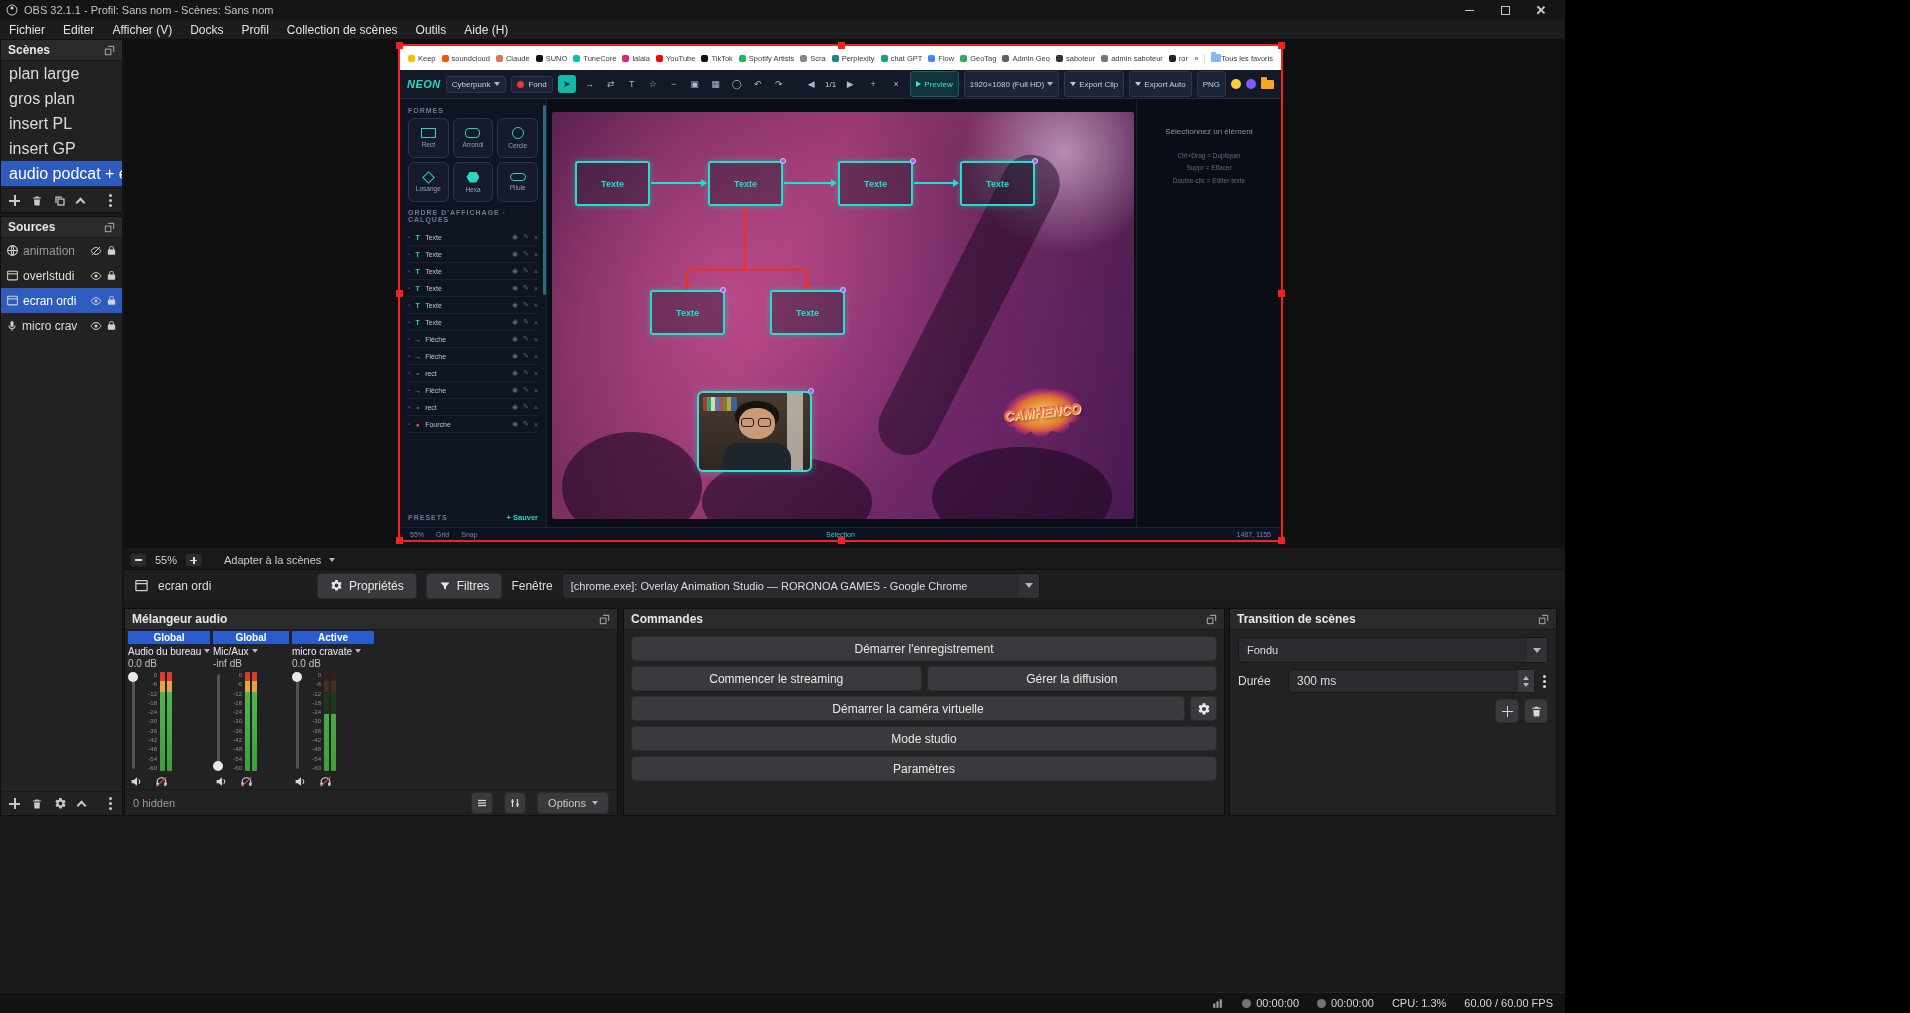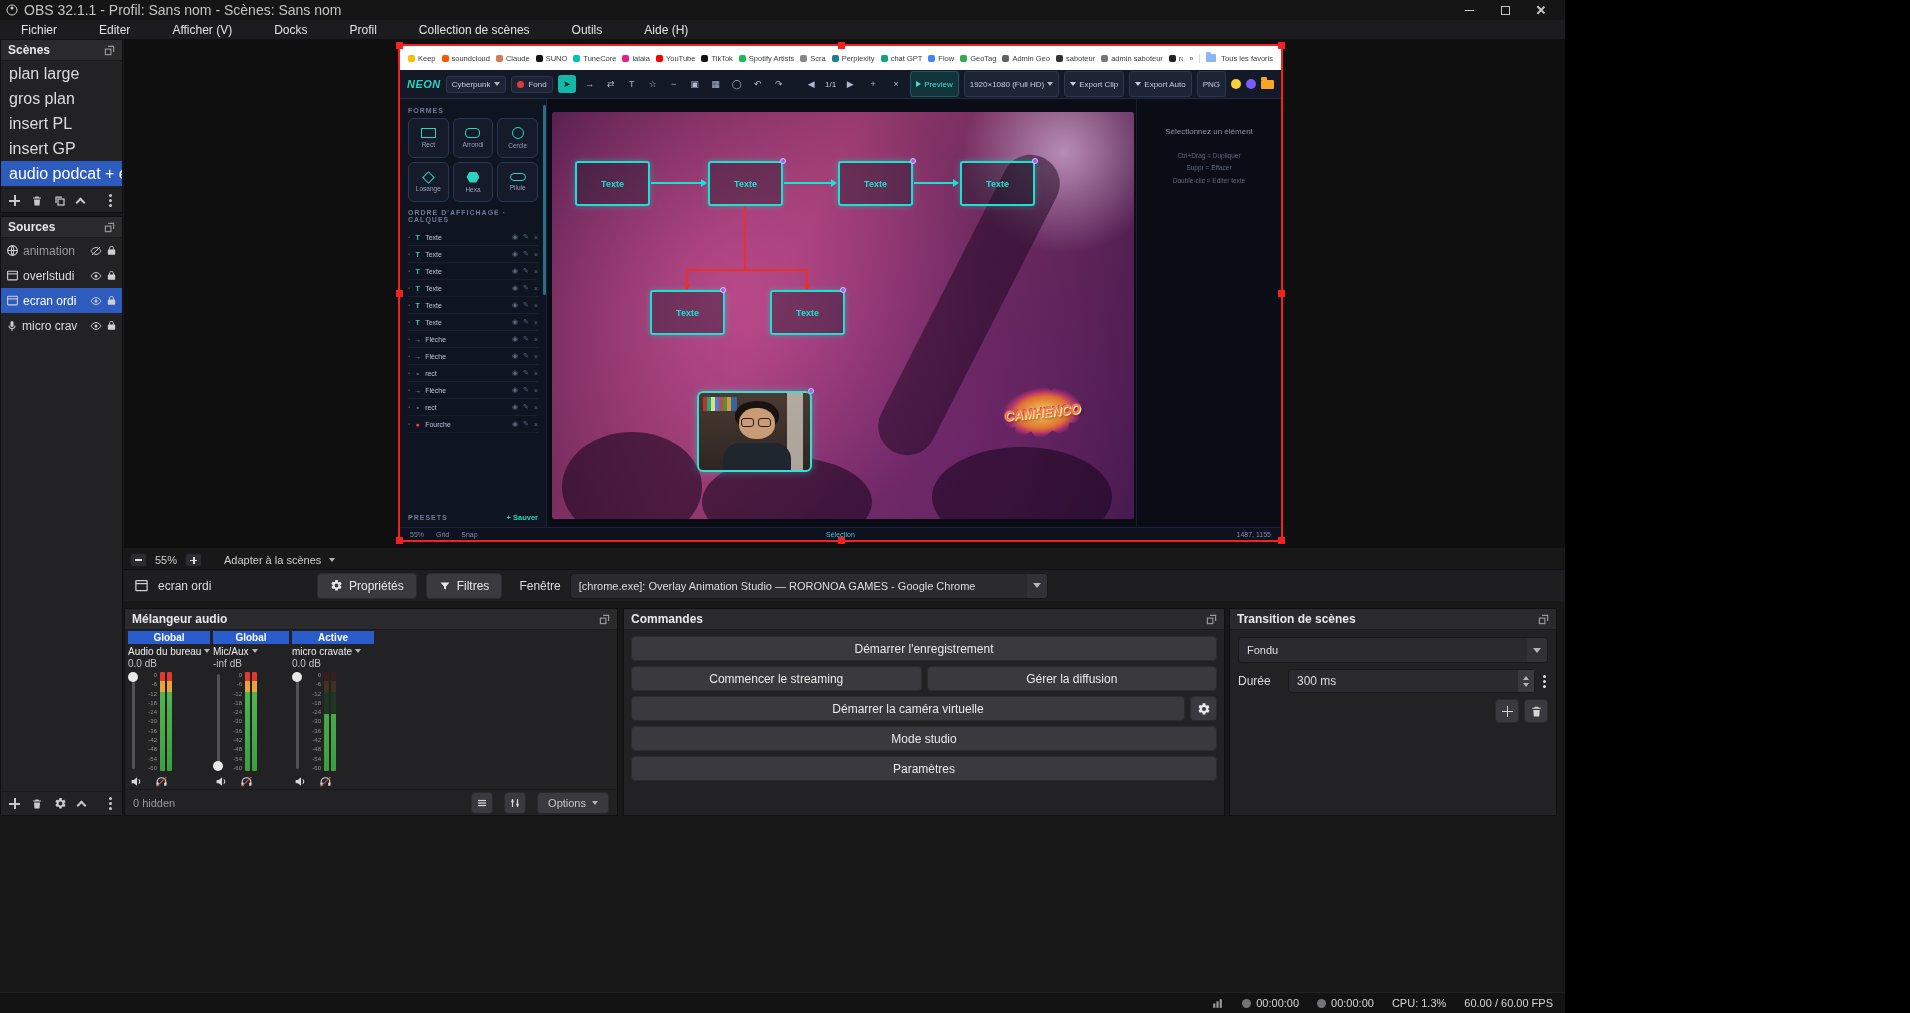--- a/index.html
+++ b/index.html
@@ -3,30 +3,30 @@
 <meta charset="utf-8">
 <style>
   *{box-sizing:border-box;margin:0;padding:0}
   body{background:#000;font-family:"Liberation Sans",sans-serif}
   .stage{position:relative;width:1910px;height:1013px;background:#000;overflow:hidden;color:#ddd;font-size:12px}
   .obs{position:absolute;left:0;top:0;width:1565px;height:1013px;background:#181819}
   svg{display:block}
 
   
   .titlebar{position:absolute;left:0;top:0;width:1565px;height:20px;background:#151516;display:flex;align-items:center;gap:6px;padding:0 6px}
-  .title-text{font-size:14px;color:#c4c4c4}
+  .title-text{font-size:11px;color:#c4c4c4}
   .win-btns{margin-left:auto;display:flex}
   .win-btn{width:36px;height:20px;display:flex;align-items:center;justify-content:center}
   .ic-min{width:9px;height:1px;background:#c6c6c6}
   .ic-max{width:9px;height:9px;border:1px solid #c6c6c6}
   .ic-close{position:relative;width:10px;height:10px}
   .ic-close::before,.ic-close::after{content:"";position:absolute;left:4px;top:0;width:1.5px;height:10px;background:#c6c6c6}
   .ic-close::before{transform:rotate(45deg)}.ic-close::after{transform:rotate(-45deg)}
   .menubar{position:absolute;left:0;top:20px;width:1565px;height:19px;background:#1c1c1e;display:flex;align-items:center;color:#e2e2e2}
-  .menu-item{padding:0 21px;height:100%;display:flex;align-items:center;font-size:12px}
+  .menu-item{padding:0 9px;height:100%;display:flex;align-items:center;font-size:12px}
 
   
   .dock{position:absolute;background:#222225;border:1px solid #101011}
   .dock-head{height:21px;display:flex;align-items:center;gap:4px;padding:0 7px;font-size:12px;font-weight:bold;color:#e8e8e8;background:#2a2a2d;border-bottom:1px solid #19191b}
   .popout{margin-left:auto;color:#9a9a9a}
   .dock-foot{position:absolute;left:0;right:0;bottom:0;height:24px;border-top:1px solid #19191b;display:flex;align-items:center;gap:11px;padding:0 8px;color:#c9c9c9;background:#222225}
   .ic-plus{position:relative;width:11px;height:11px}
   .ic-plus::before{content:"";position:absolute;left:0;top:5px;width:11px;height:1.6px;background:currentColor}
   .ic-plus::after{content:"";position:absolute;left:5px;top:0;width:1.6px;height:11px;background:currentColor}
   .ic-chev{width:7px;height:7px;border-left:2px solid currentColor;border-top:2px solid currentColor;transform:rotate(45deg);margin-top:3px}
@@ -46,21 +46,21 @@
   .preview{position:absolute;left:124px;top:39px;width:1441px;height:509px;background:#0f0f10}
   .capture{position:absolute;left:276px;top:7px;width:881px;height:494px;background:#0b0e16;overflow:hidden}
   .sel-border{position:absolute;left:274px;top:5px;width:885px;height:498px;border:2px solid #f52020;pointer-events:none}
   .hnd{position:absolute;width:7px;height:7px;background:#f52020}
 
   
   .bmbar{height:24px;background:#fff;display:flex;align-items:center;gap:6px;padding:0 8px;font-size:7.5px;color:#3c4043;white-space:nowrap}
   .bm-list{display:flex;gap:6px;overflow:hidden;flex:1;min-width:0}
   .bm{display:flex;align-items:center;gap:3px;flex:none}
   .bm-dot{width:7px;height:7px;border-radius:2px;background:#999}
-  .bm-right{display:flex;align-items:center;gap:5px;flex:none;border-left:1px solid #ddd;padding-left:6px}
+  .bm-right{display:flex;align-items:center;flex:none;border-left:1px solid #ddd;padding-left:6px}
   .mini-folder{width:10px;height:8px;background:#8ab4f8;border-radius:1px;position:relative}
   .mini-folder::before{content:"";position:absolute;left:0;top:-2px;width:5px;height:2px;background:#8ab4f8;border-radius:1px 1px 0 0}
   .appbar{height:29px;background:#141927;display:flex;align-items:center;gap:5px;padding:0 7px;font-size:8px;color:#c6cede;border-bottom:1px solid #222b40;white-space:nowrap}
   .neon{color:#27d6c2;font-weight:bold;font-style:italic;font-size:11px;letter-spacing:.5px}
   .mini-sel{display:flex;align-items:center;gap:4px;background:#1d2436;border:1px solid #2c3650;padding:0 5px;border-radius:3px;height:17px}
   .red-dot{width:7px;height:7px;border-radius:50%;background:#e23a3a}
   .tool-list{display:flex;gap:3px;align-items:center}
   .tbtn{min-width:18px;height:18px;border-radius:3px;display:flex;align-items:center;justify-content:center;color:#aeb9cf;font-size:9px;padding:0 2px}
   .tbtn.active{background:#14b8a6;color:#04261d}
   .app-right{margin-left:auto;display:flex;align-items:center;gap:5px}
@@ -769,21 +769,21 @@
             <path d="M19.14 12.94a7 7 0 0 0 .06-.94 7 7 0 0 0-.06-.94l2.03-1.58a.5.5 0 0 0 .12-.64l-1.92-3.32a.5.5 0 0 0-.61-.22l-2.39.96a7.3 7.3 0 0 0-1.62-.94l-.36-2.54A.5.5 0 0 0 13.9 2h-3.8a.5.5 0 0 0-.49.42l-.36 2.54c-.59.24-1.13.56-1.62.94l-2.39-.96a.5.5 0 0 0-.61.22L2.71 8.48a.5.5 0 0 0 .12.64l2.03 1.58a7 7 0 0 0 0 1.88l-2.03 1.58a.5.5 0 0 0-.12.64l1.92 3.32c.13.23.4.32.61.22l2.39-.96c.49.38 1.03.7 1.62.94l.36 2.54c.04.24.25.42.49.42h3.8c.24 0 .45-.18.49-.42l.36-2.54a7.3 7.3 0 0 0 1.62-.94l2.39.96c.21.1.48.01.61-.22l1.92-3.32a.5.5 0 0 0-.12-.64l-2.03-1.58zM12 15.5A3.5 3.5 0 1 1 12 8.5a3.5 3.5 0 0 1 0 7z"></path>
           </svg>
           <span>Propriétés</span>
         </span>
     <span class="btn">
           <svg width="12" height="12" viewBox="0 0 24 24" fill="currentColor">
             <path d="M3 5h18l-7 8v6l-4-2v-4L3 5z"></path>
           </svg>
           <span>Filtres</span>
         </span>
-    <span style="margin-left:8px">Fenêtre</span>
+    <span style="">Fenêtre</span>
     <span class="combo">
           <span>[chrome.exe]: Overlay Animation Studio — RORONOA GAMES - Google Chrome</span>
           <span class="combo-arrow">
             <span class="ic-down"></span>
           </span>
         </span>
   </div>
 
   <div class="dock" style="left:124px;top:608px;width:494px;height:208px">
     <div class="dock-head">

